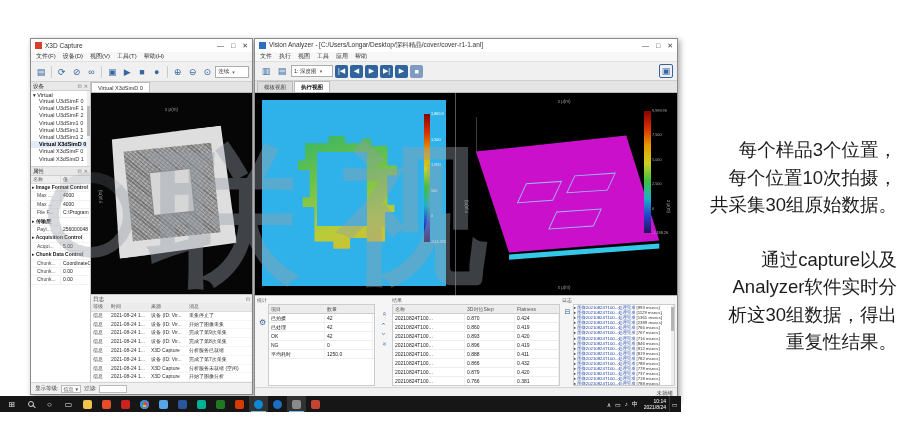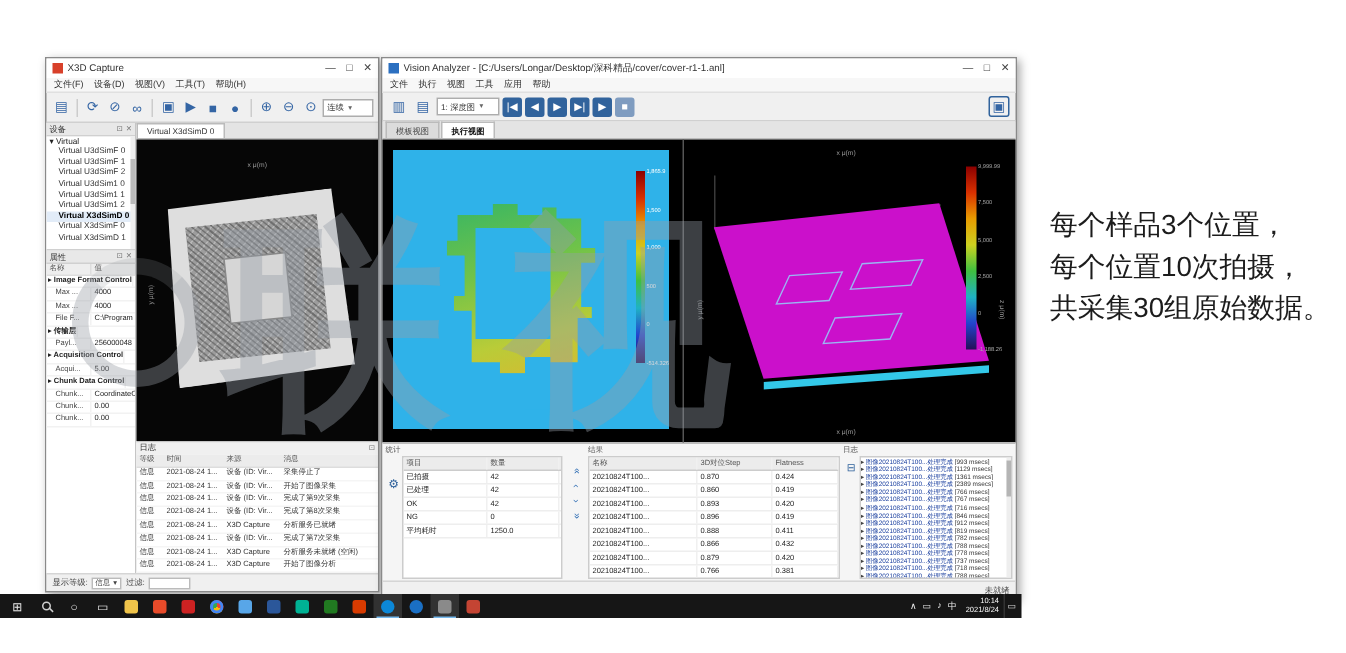--- a/index.html
+++ b/index.html
@@ -132,21 +132,21 @@
   .watermark{position:absolute;left:30px;top:80px;width:650px;height:270px;pointer-events:none;z-index:50;
              display:flex;align-items:center;}
   .wm-ring{width:86px;height:86px;border:11px solid rgba(150,155,162,.38);border-radius:50%;margin-left:18px;flex:none;
            border-top-color:rgba(150,155,162,.2);}
   .wm-cn{font-size:150px;font-weight:bold;color:rgba(150,158,168,.40);letter-spacing:38px;margin-left:16px;line-height:150px;flex:none;}
   .wm-en{position:absolute;left:300px;top:172px;font-size:52px;font-weight:bold;letter-spacing:26px;
          color:rgba(225,230,236,.55);}
 
   
   .annotation{position:absolute;left:700px;top:136px;width:197px;font-size:18.5px;line-height:27.5px;color:#1c1c1c;}
-  .annotation p{margin:0 0 27px 0;}
+  .annotation p{margin:0 0 27px 0;text-align:right;}
 
   
   .taskbar{position:absolute;left:0;top:396px;width:681px;height:16px;background:#161616;display:flex;
            align-items:center;padding:0 2px;gap:0;z-index:60;}
   .tbi{width:19px;height:16px;display:flex;align-items:center;justify-content:center;flex:none;position:relative;}
   .tbi.on{background:rgba(255,255,255,.12);}
   .tbi.on::after{content:'';position:absolute;bottom:0;left:2px;right:2px;height:1.5px;background:#76b9ed;}
   .tbg{width:9px;height:9px;display:flex;align-items:center;justify-content:center;font-size:8px;color:#e8e8e8;
        border-radius:2px;overflow:hidden;line-height:9px;}
   .tbg.round{border-radius:50%;}
@@ -640,20 +640,21 @@
     </div>
   </div>
 
   <div class="watermark">
     <div class="wm-ring"></div>
     <div class="wm-cn">联视</div>
   </div>
 
   <div class="annotation">
     <p id="anno-p1">每个样品3个位置，<br>每个位置10次拍摄，<br>共采集30组原始数据。</p>
+    <p id="anno-p2">通过capture以及<br>Analyzer软件实时分<br>析这30组数据，得出<br>重复性结果。</p>
   </div>
 
   <div class="taskbar">
     <div id="tb-icons" style="display:flex;">
         <div class="tbi">
           <span class="tbg">⊞</span>
         </div>
         <div class="tbi">
           <span class="magnifier"></span>
         </div>

